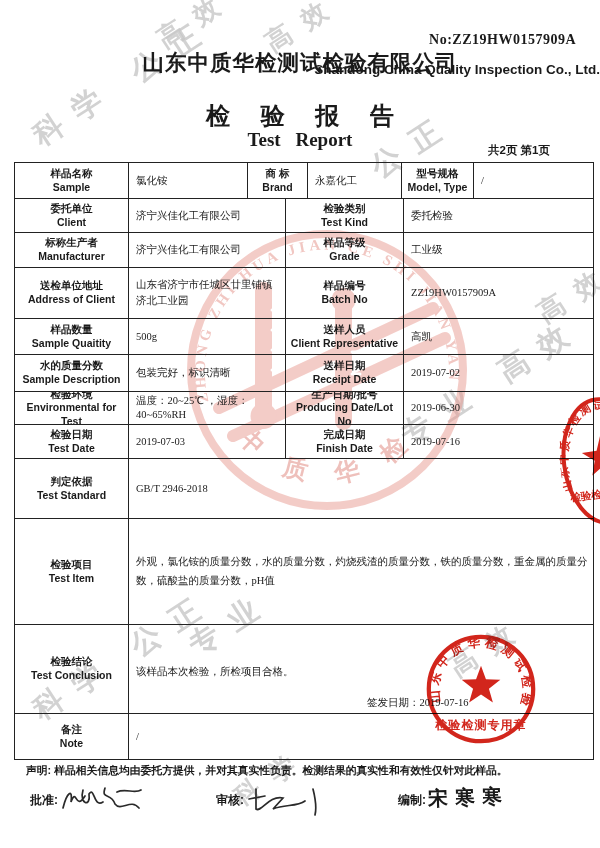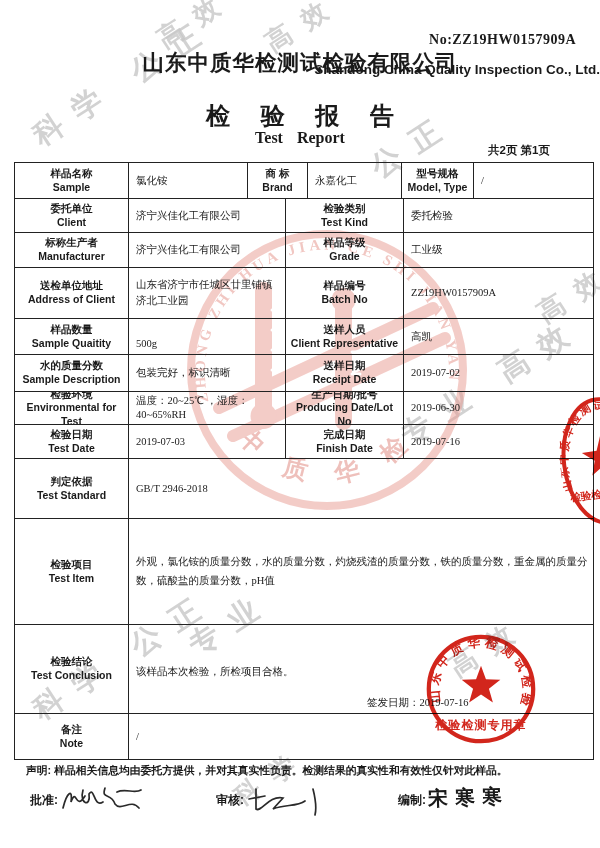--- a/index.html
+++ b/index.html
@@ -31,21 +31,21 @@
   
   .report-no { position:absolute; top:32px; right:24px; z-index:2;
     font-family:"Liberation Serif", serif; font-weight:bold; font-size:14px; letter-spacing:.5px; }
   .company-cn { position:absolute; top:48px; left:0; width:100%; text-align:center; z-index:2;
     font-size:21.5px; font-weight:bold; letter-spacing:1px; }
   .company-en { position:absolute; top:62px; left:0; width:100%; text-align:right; z-index:2;
     font-size:13.5px; font-weight:bold; }
   .title-cn { position:absolute; top:100px; left:0; width:100%; text-align:center; z-index:2;
     font-size:24px; font-weight:bold; letter-spacing:12px; text-indent:12px; }
   .title-en { position:absolute; top:129px; left:0; width:100%; text-align:center; z-index:2;
-    font-family:"Liberation Serif", serif; font-size:16px; font-weight:bold; word-spacing:10px; }
+    font-family:"Liberation Serif", serif; font-size:19px; font-weight:bold; word-spacing:10px; }
   .page-info { position:absolute; top:143px; right:50px; z-index:2;
     font-size:11.5px; font-weight:bold; }
   
   .table { position:absolute; left:14px; top:162px; width:580px; z-index:2;
     border:1.5px solid #222; background:transparent; }
   .tr { display:flex; width:100%; }
   .tr + .tr { border-top:1px solid #222; }
   .td { border-left:1px solid #222; overflow:hidden; }
   .td:first-child { border-left:none; }
   .lbl { display:flex; flex-direction:column; justify-content:center; align-items:center;
@@ -202,21 +202,21 @@
         </div>
       <div class="td val" style="flex:1;">
           <span>ZZ19HW0157909A</span>
         </div>
     </div>
     <div class="tr" style="height:36px;">
       <div class="td lbl" style="width:113px;">
           <span>样品数量</span>
           <span class="en">Sample Quaitity</span>
         </div>
-      <div class="td val" style="width:157px;align-items:flex-end;">
+      <div class="td val" style="width:157px;">
           <span>500g</span>
         </div>
       <div class="td lbl" style="width:118px;">
           <span>送样人员</span>
           <span class="en">Client  Representative</span>
         </div>
       <div class="td val" style="flex:1;">
           <span>高凯</span>
         </div>
     </div>

